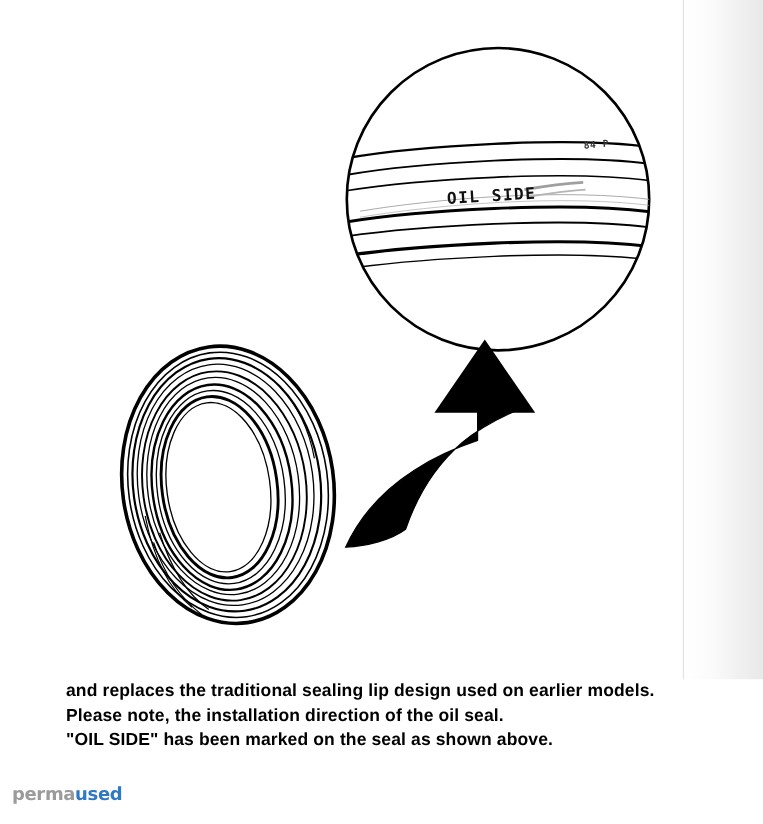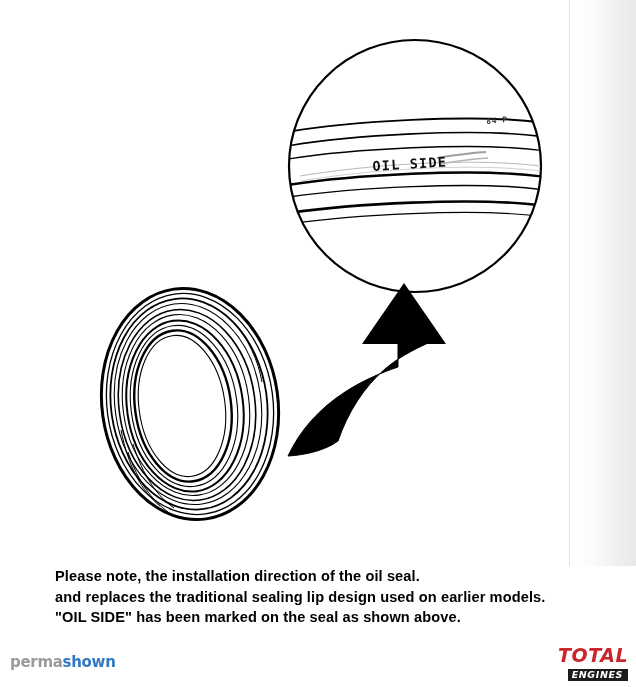--- a/index.html
+++ b/index.html
@@ -198,27 +198,23 @@
 
         <path d="M233,322 C248,338 258,360 262,382" stroke-width="1"></path>
       </g>
     </svg>
 
     <div class="oil-side-label">OIL SIDE</div>
     <div class="part-code-label">84 P</div>
   </div>
 
   <div class="caption">
+    <div class="line">and replaces the traditional sealing lip design used on earlier models.</div>
     <div class="line">Please note, the installation direction of the oil seal.</div>
-    <div class="line">and replaces the traditional sealing lip design used on earlier models.</div>
     <div class="line">"OIL SIDE" has been marked on the seal as shown above.</div>
   </div>
 
   <div class="permaseal">
-    <span class="perma">perma</span><span class="seal">shown</span>
+    <span class="perma">perma</span><span class="seal">used</span>
   </div>
 
-  <div class="total-logo">
-    <span class="total">TOTAL</span>
-    <span class="engines">ENGINES</span>
-  </div>
 
 </div>
 
 </body></html>

